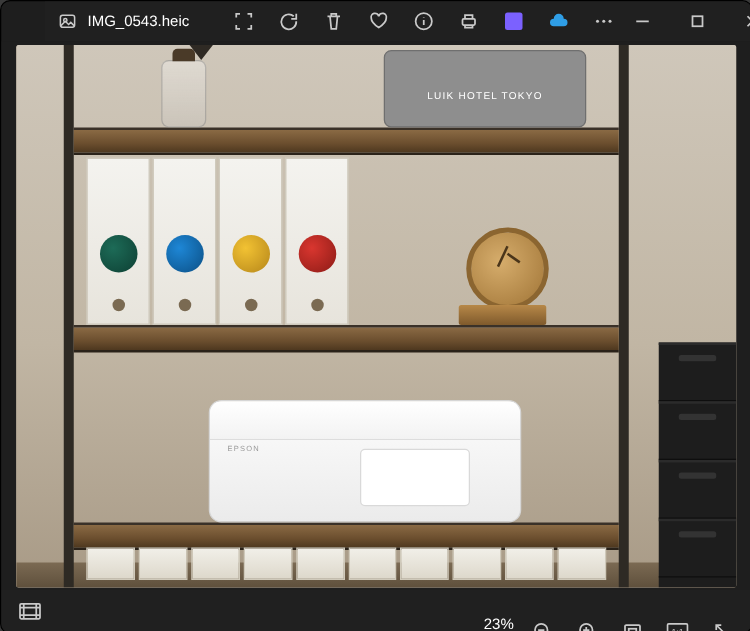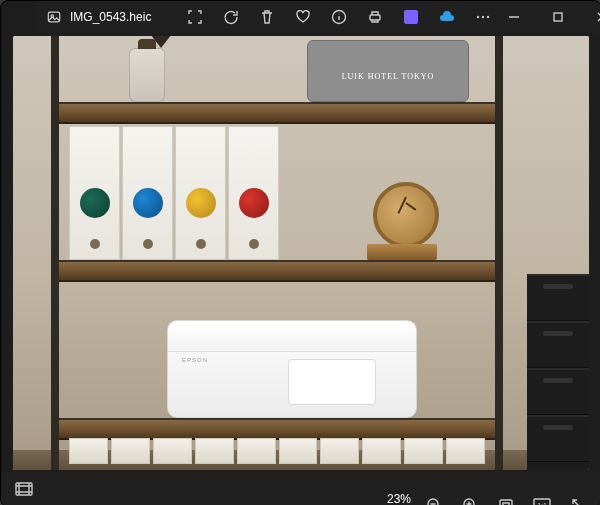--- a/index.html
+++ b/index.html
@@ -69,21 +69,21 @@
   .shelf{position:absolute;left:8px;right:8px;height:18px;
     background:linear-gradient(180deg,#8a6a44 0%,#6b4e2e 60%,#4e381f 100%);
     border-top:2px solid #3a3128;border-bottom:2px solid #2a2219;}
   .shelf.s1{top:72px;}
   .shelf.s2{top:230px;}
   .shelf.s3{top:388px;}
   
   .box{position:absolute;top:10px;right:34px;width:160px;height:60px;border-radius:6px;
     background:#8e8e8e;border:1px solid #6f6f6f;}
   .box-label{position:absolute;inset:auto 0 8px 0;height:30px;display:flex;align-items:center;justify-content:center;
-    color:#fff;font-family:Liberation Serif, serif;font-size:8px;letter-spacing:1px;text-align:center;line-height:1.1;}
+    color:#fff;font-family:Liberation Sans, sans-serif;font-size:8px;letter-spacing:1px;text-align:center;line-height:1.1;}
   .jar{position:absolute;top:18px;left:78px;width:34px;height:52px;border-radius:6px;
     background:linear-gradient(180deg,rgba(255,255,255,.35),rgba(200,200,200,.25));
     border:1px solid rgba(120,120,120,.4);}
   .jar:before{content:"";position:absolute;top:-10px;left:8px;width:18px;height:10px;border-radius:4px 4px 0 0;background:#4a3a28;}
   .funnel{position:absolute;top:0;left:96px;width:0;height:0;
     border-left:14px solid transparent;border-right:14px solid transparent;border-top:18px solid #2f2a24;}
   
   .binders{position:absolute;top:96px;left:18px;width:210px;height:134px;display:flex;gap:2px;}
   .binder{flex:1;background:linear-gradient(180deg,#f4f3ef,#e7e4dc);border:1px solid #cfcabd;position:relative;}
   .binder .dot{position:absolute;left:50%;top:58%;transform:translate(-50%,-50%);width:30px;height:30px;border-radius:50%;}

